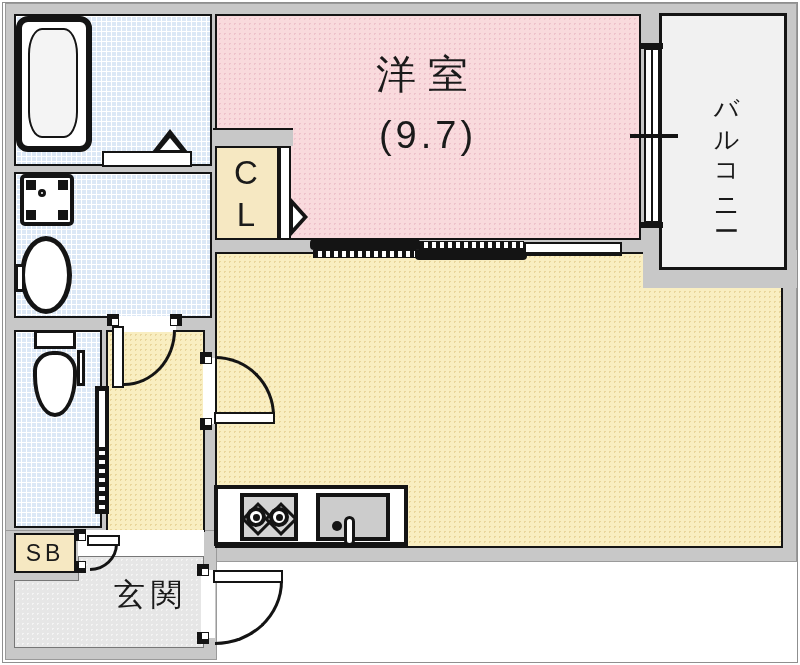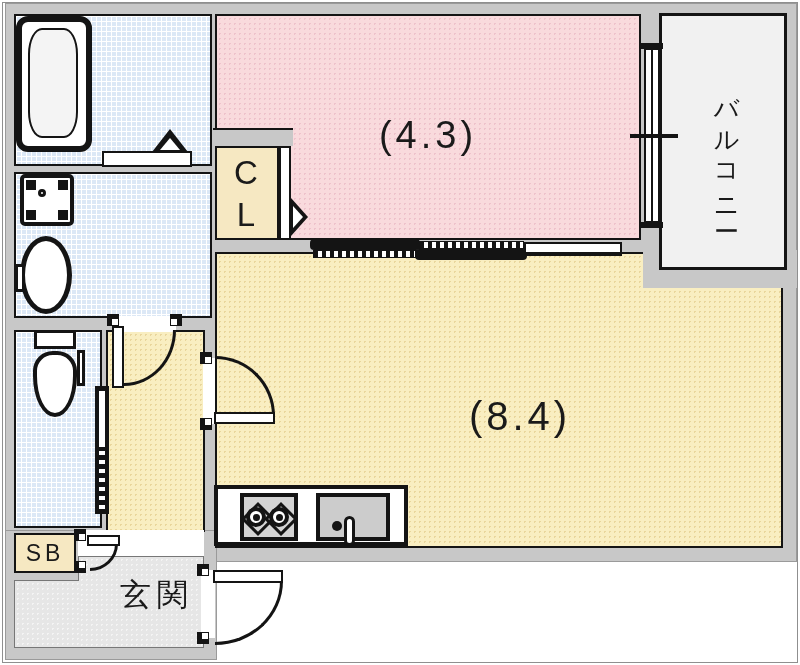--- a/index.html
+++ b/index.html
@@ -143,34 +143,34 @@
       <div class="abs diamond" style="left:25px;top:10px;"></div>
       <div class="abs burner" style="left:2px;top:10px;"></div>
       <div class="abs burner" style="left:25px;top:10px;"></div>
     </div>
     <div class="abs" style="left:98px;top:4px;width:74px;height:48px;background:#cccccc;border:4px solid #141414;">
       <div class="abs" style="left:12px;top:24px;width:10px;height:10px;border-radius:50%;background:#141414;"></div>
     </div>
   </div>
   <div class="abs" style="left:344px;top:516px;width:11px;height:30px;background:#fff;border:3px solid #141414;border-radius:6px;"></div>
 
+  <div class="abs lbl" style="left:298px;top:50px;width:260px;height:48px;font-size:40px;letter-spacing:12px;">
+    <span>洋室</span>
+  </div>
   <div class="abs lbl" style="left:298px;top:110px;width:260px;height:50px;font-size:38px;letter-spacing:4px;">
-    <span>(4.3)</span>
-  </div>
-  <div class="abs lbl" style="left:420px;top:390px;width:200px;height:52px;font-size:40px;letter-spacing:4px;">
-    <span>(8.4)</span>
+    <span>(9.7)</span>
   </div>
   <div class="abs" style="left:700px;top:52px;width:44px;height:200px;font-size:25px;letter-spacing:6px;writing-mode:vertical-rl;text-align:center;">
     <span>バルコニー</span>
   </div>
   <div class="abs" style="left:215px;top:152px;width:62px;height:84px;font-size:33px;line-height:42px;text-align:center;">
     <div>C</div>
     <div>L</div>
   </div>
   <div class="abs lbl" style="left:14px;top:538px;width:62px;height:30px;font-size:23px;letter-spacing:4px;">
     <span>SB</span>
   </div>
-  <div class="abs lbl" style="left:95px;top:574px;width:124px;height:42px;font-size:31px;letter-spacing:6px;">
+  <div class="abs lbl" style="left:64px;top:574px;width:124px;height:42px;font-size:31px;letter-spacing:6px;justify-content:flex-end;">
     <span>玄関</span>
   </div>
 
   <div class="frame"></div>
 </div>
 
 </body></html>

